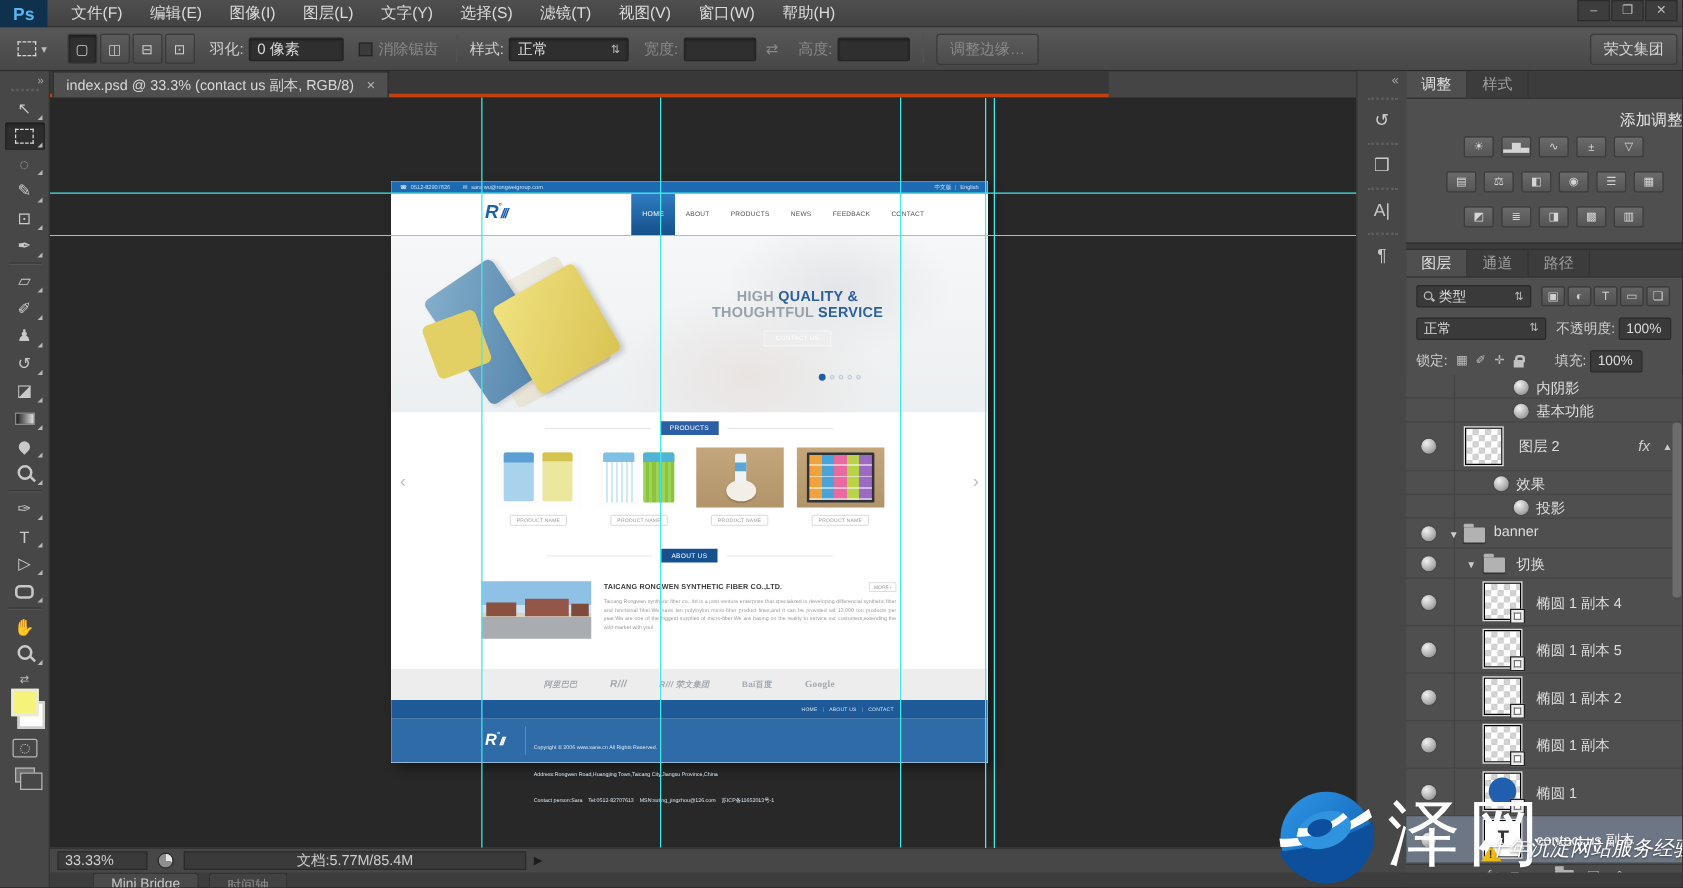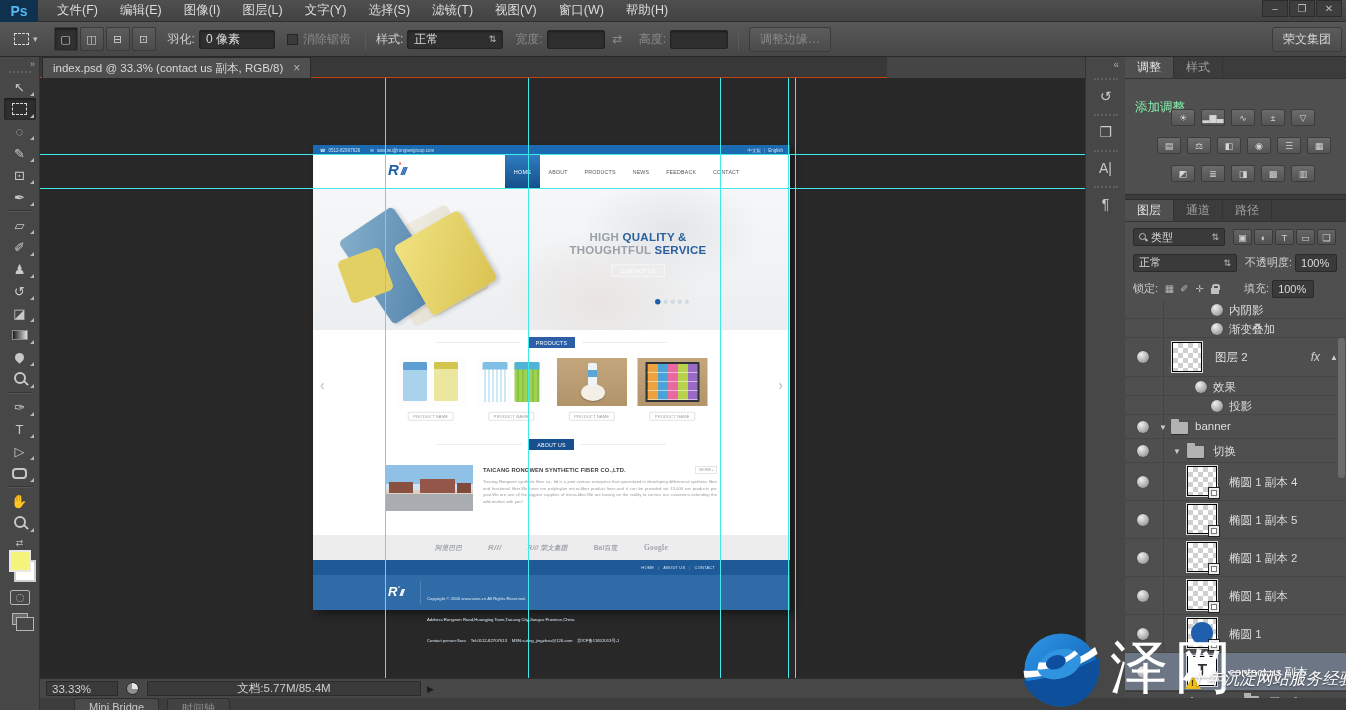--- a/index.html
+++ b/index.html
@@ -67,21 +67,21 @@
   .bgswatch{width:22px;height:22px;background:#fff;border:2px solid #cfcfcf;margin:-12px 0 0 10px;}
   .qmask{width:20px;height:15px;border:1px solid #b5b5b5;border-radius:2px;margin-top:8px;
          display:flex;align-items:center;justify-content:center;}
   .qmask i{display:block;width:8px;height:8px;border:1px dotted #b5b5b5;border-radius:50%;}
   .scrmode{width:16px;height:12px;border:1px solid #b5b5b5;margin-top:8px;position:relative;background:#6a6a6a;}
   .scrmode::after{content:"";position:absolute;left:3px;top:3px;width:16px;height:12px;
                   border:1px solid #b5b5b5;background:#474747;}
 
   
   .tabbar{position:absolute;left:40px;top:57px;width:847px;height:21px;background:#383838;
-          border-bottom:1px solid #c2410c;text-align:right;}
+          border-bottom:3px solid #c2410c;text-align:right;}
   .doctab{position:absolute;left:2px;top:0;height:21px;background:#4f4f4f;border:1px solid #2a2a2a;
           border-bottom:none;display:flex;align-items:center;padding:0 10px;font-size:11.5px;color:#d8d8d8;}
   .doctab .x{margin-left:10px;color:#b5b5b5;font-size:12px;}
 
   
   .canvas{position:absolute;left:40px;top:78px;width:1045px;height:600px;background:#282828;overflow:hidden;}
   .guide-v{position:absolute;top:0;bottom:0;width:1px;background:#3fe9ec;z-index:30;}
   .guide-h{position:absolute;left:0;right:0;height:1px;background:#3fe9ec;z-index:30;}
 
   
@@ -154,21 +154,21 @@
   .is-grip{width:24px;border-top:2px dotted #5f5f5f;margin:6px 0 4px;}
   .is-icon{width:26px;height:24px;display:flex;align-items:center;justify-content:center;
            font-size:14px;color:#c9c9c9;}
 
   
   .rpanel{position:absolute;left:1125px;top:57px;width:221px;height:653px;background:#4f4f4f;}
   .ptabs{height:22px;background:#3c3c3c;display:flex;border-bottom:1px solid #333;}
   .ptab{padding:0 12px;display:flex;align-items:center;font-size:12px;color:#9f9f9f;
         border-right:1px solid #333;}
   .ptab.on{background:#4f4f4f;color:#e2e2e2;}
-  .adj-head{font-size:12.5px;color:#86efac;padding:20px 0 0 10px;}
+  .adj-head{font-size:12.5px;color:#e5e5e5;padding:9px 0 0 10px;text-align:right;}
   .adjrow{position:absolute;display:flex;gap:6px;}
   .adjico{width:24px;height:17px;background:linear-gradient(#6b6b6b,#555);border:1px solid #3c3c3c;
           border-radius:2px;font-size:9px;color:#d5d5d5;display:flex;align-items:center;justify-content:center;}
   .splitter{position:absolute;left:0;width:221px;height:6px;background:#3c3c3c;border-top:1px solid #2e2e2e;border-bottom:1px solid #2e2e2e;}
   .frow{position:absolute;left:0;width:221px;display:flex;align-items:center;font-size:11px;color:#cfcfcf;}
   .miniwell{background:#3a3a3a;border:1px solid #2a2a2a;border-radius:2px;height:18px;
             display:flex;align-items:center;padding:0 5px;color:#dcdcdc;}
   .fico{width:19px;height:16px;background:linear-gradient(#646464,#515151);border:1px solid #3a3a3a;
         border-radius:2px;margin-left:2px;display:flex;align-items:center;justify-content:center;
         font-size:9.5px;color:#cfcfcf;}
@@ -594,21 +594,21 @@
 
     <div class="llist">
       <div class="lcol"></div>
 
       <div class="lrow" style="top:0;height:19px;">
         <span class="eye" style="left:86px;top:4px;"></span>
         <span class="abs" style="left:104px;top:3px;">内阴影</span>
       </div>
       <div class="lrow" style="top:19px;height:19px;">
         <span class="eye" style="left:86px;top:4px;"></span>
-        <span class="abs" style="left:104px;top:3px;">渐变叠加</span>
+        <span class="abs" style="left:104px;top:3px;">基本功能</span>
       </div>
       <div class="lrow" style="top:38px;height:39px;">
         <span class="eye" style="left:12px;top:13px;"></span>
         <span class="thumb" style="left:47px;top:4px;"></span>
         <span class="abs" style="left:90px;top:12px;">图层 2</span>
         <span class="fxlbl" style="top:12px;">fx</span>
         <span class="tri" style="right:8px;top:15px;">▲</span>
       </div>
       <div class="lrow" style="top:77px;height:19px;">
         <span class="eye" style="left:70px;top:4px;"></span>

